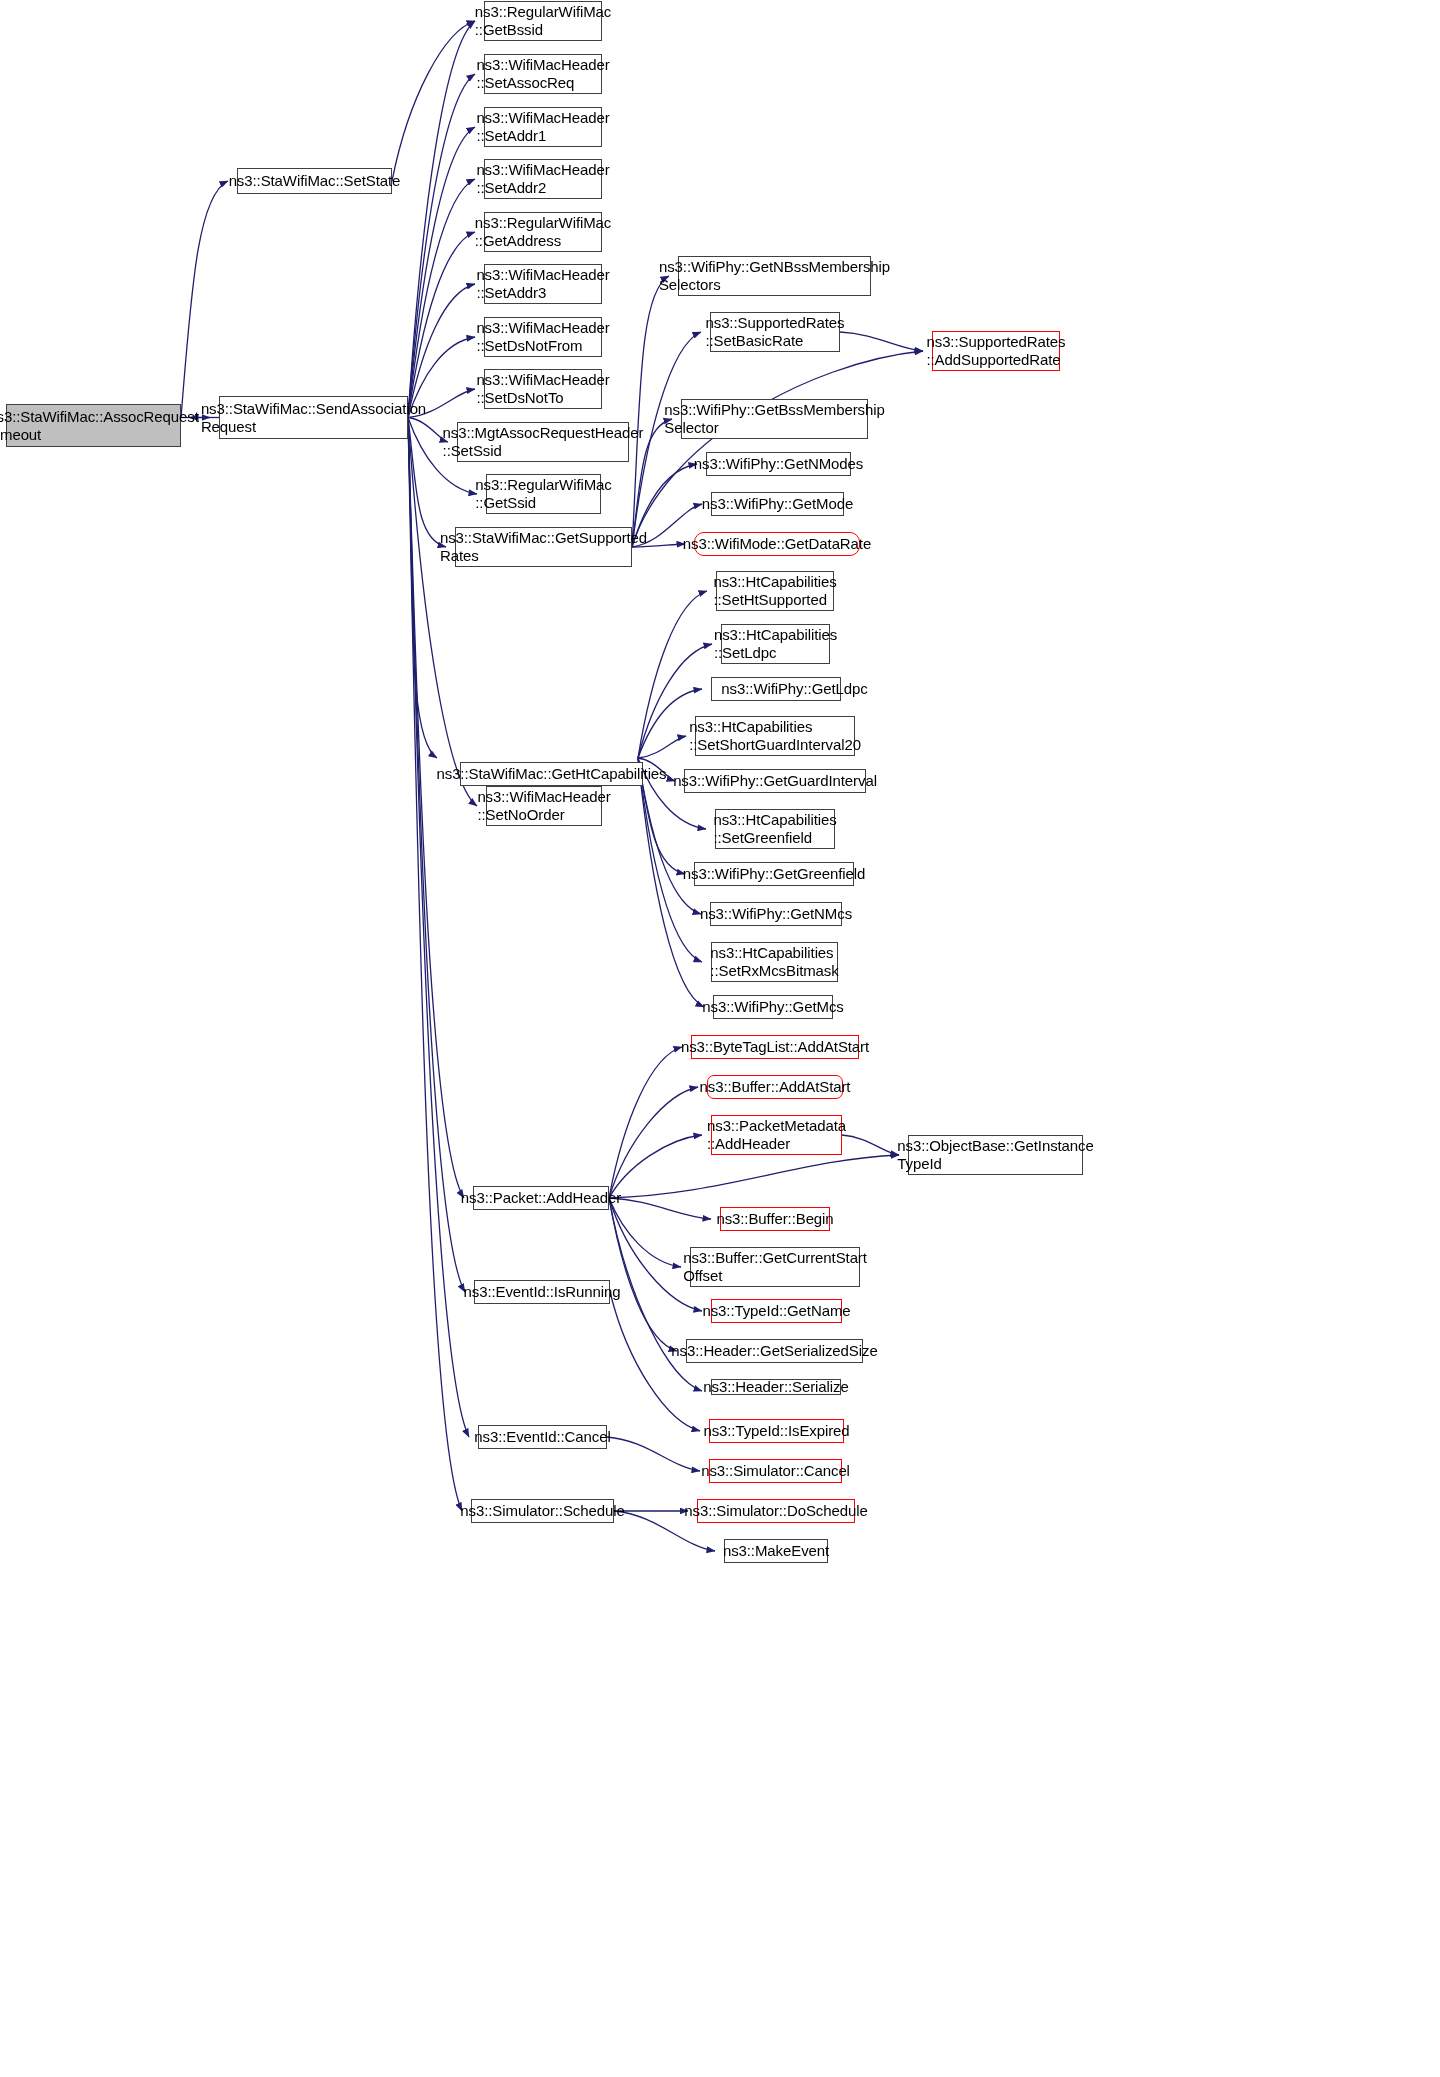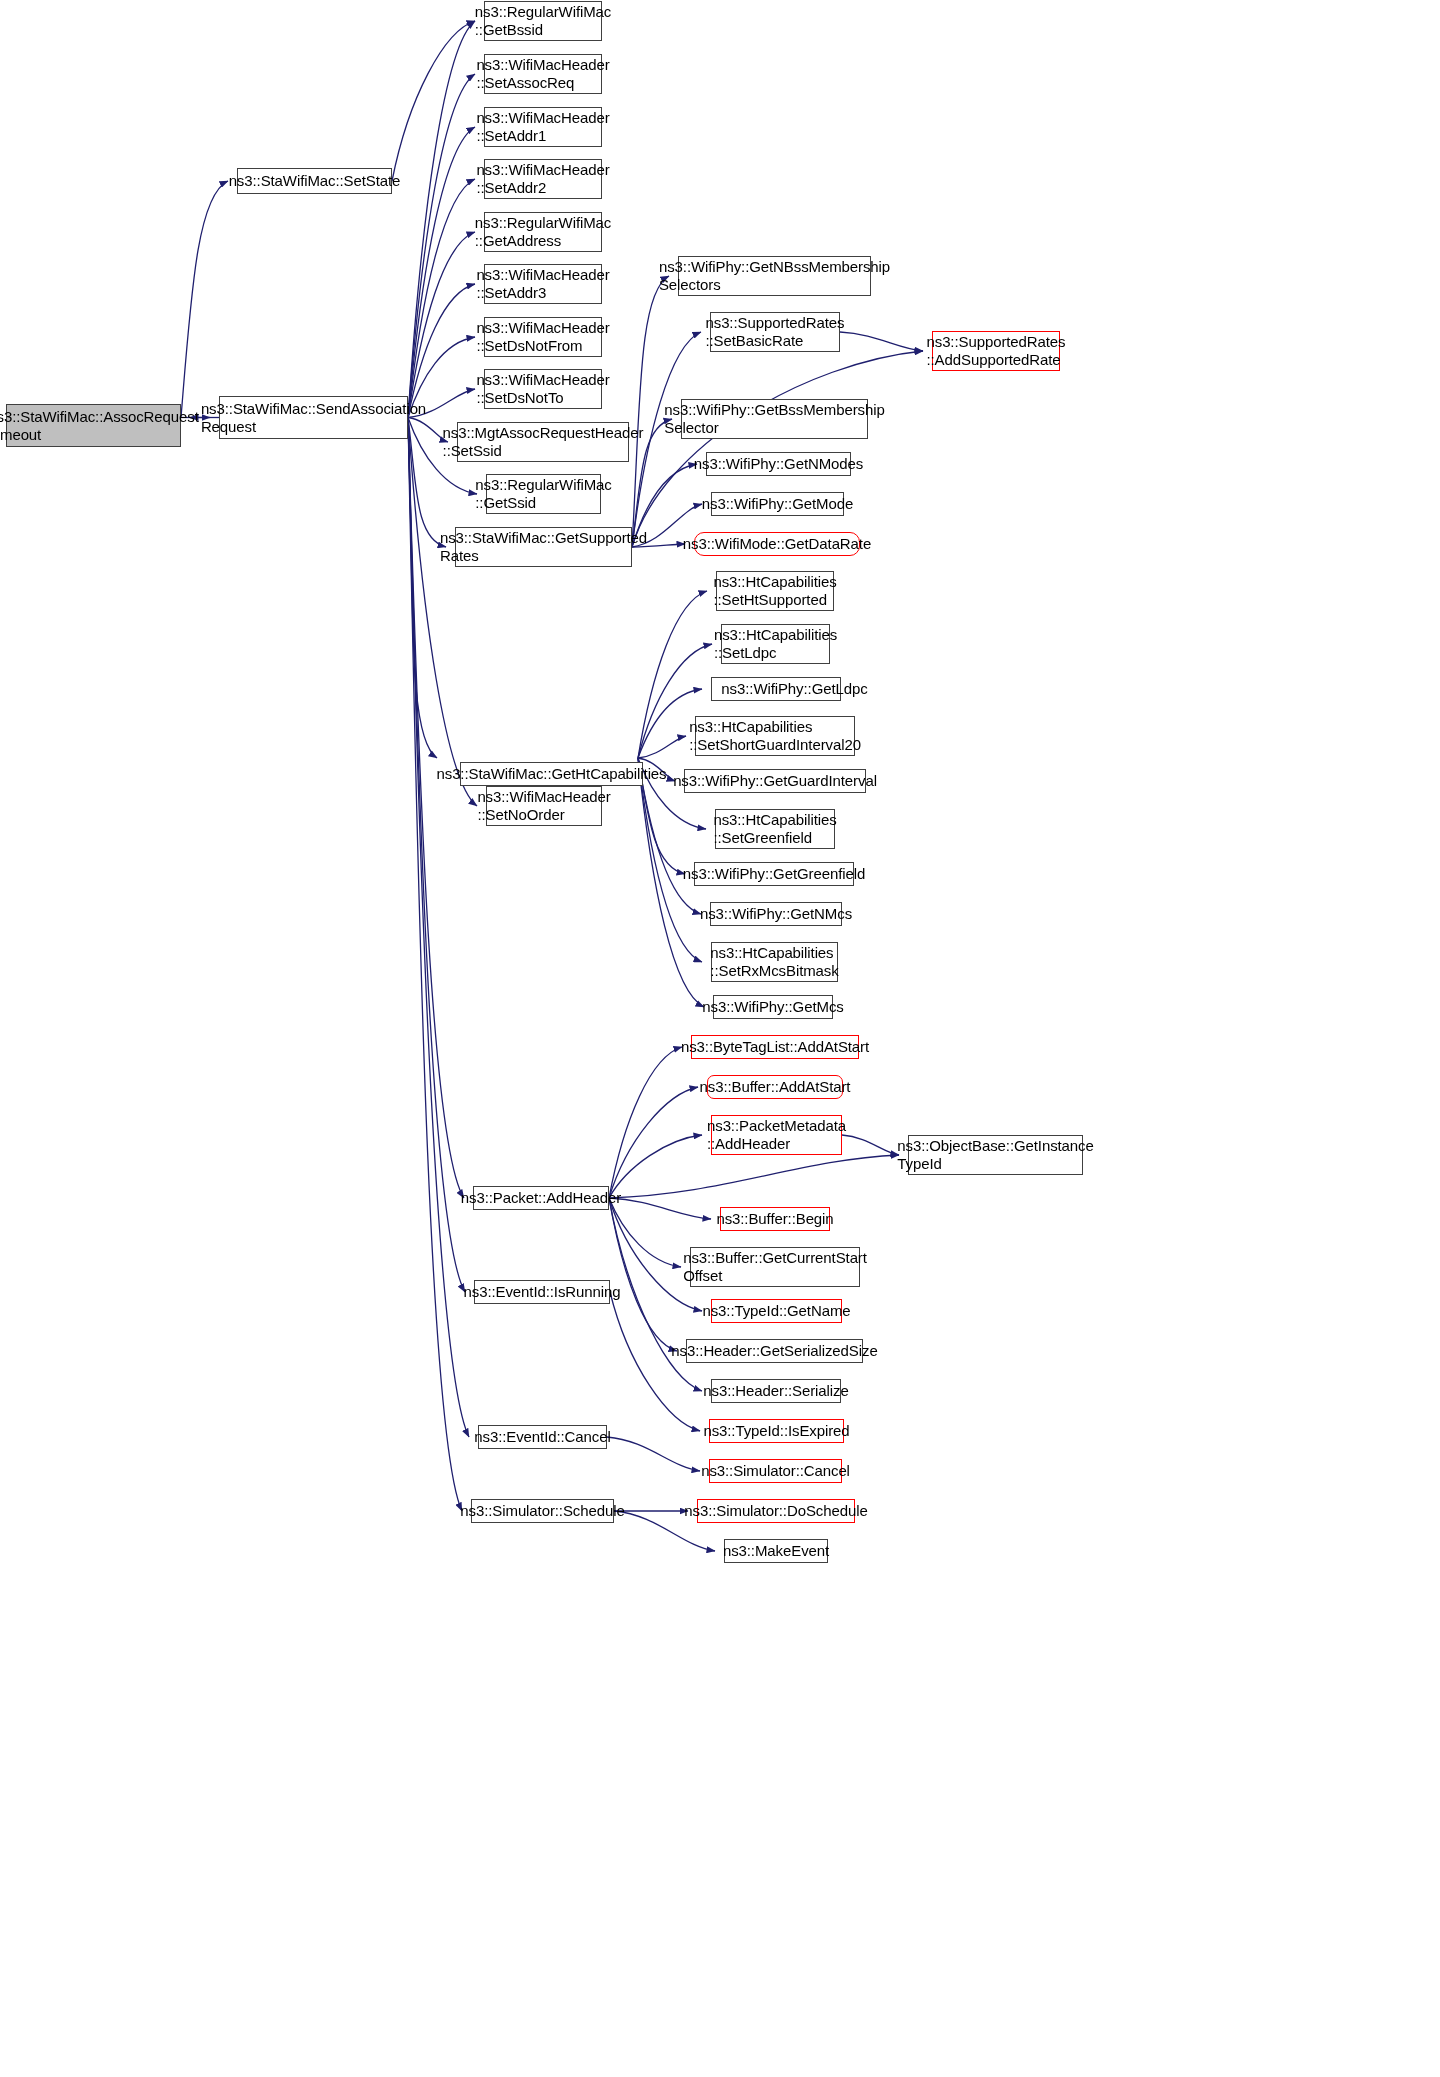--- a/index.html
+++ b/index.html
@@ -175,21 +175,21 @@
       <div class="node red" style="left: 707px; top: 1075px; width: 136px; height: 24px; border-radius: 7px;">ns3::Buffer::AddAtStart</div>
       <div class="node red" style="left: 711px; top: 1115px; width: 131px; height: 40px;">ns3::PacketMetadata
 ::AddHeader</div>
       <div class="node" style="left: 908px; top: 1135px; width: 175px; height: 40px;">ns3::ObjectBase::GetInstance
 TypeId</div>
       <div class="node red" style="left: 720px; top: 1207px; width: 110px; height: 24px;">ns3::Buffer::Begin</div>
       <div class="node" style="left: 690px; top: 1247px; width: 170px; height: 40px;">ns3::Buffer::GetCurrentStart
 Offset</div>
       <div class="node red" style="left: 711px; top: 1299px; width: 131px; height: 24px;">ns3::TypeId::GetName</div>
       <div class="node" style="left: 686px; top: 1339px; width: 177px; height: 24px;">ns3::Header::GetSerializedSize</div>
-      <div class="node" style="left: 711px; top: 1379px; width: 130px; height: 24px;">ns3::Header::Serialize</div>
+      <div class="node" style="left: 711px; top: 1379px; width: 130px; height: 16px;">ns3::Header::Serialize</div>
       <div class="node" style="left: 474px; top: 1280px; width: 136px; height: 24px;">ns3::EventId::IsRunning</div>
       <div class="node red" style="left: 709px; top: 1419px; width: 135px; height: 24px;">ns3::TypeId::IsExpired</div>
       <div class="node" style="left: 478px; top: 1425px; width: 129px; height: 24px;">ns3::EventId::Cancel</div>
       <div class="node red" style="left: 709px; top: 1459px; width: 133px; height: 24px;">ns3::Simulator::Cancel</div>
       <div class="node" style="left: 471px; top: 1499px; width: 143px; height: 24px;">ns3::Simulator::Schedule</div>
       <div class="node red" style="left: 697px; top: 1499px; width: 158px; height: 24px;">ns3::Simulator::DoSchedule</div>
       <div class="node" style="left: 724px; top: 1539px; width: 104px; height: 24px;">ns3::MakeEvent</div>
     </div>
 </div>
 

